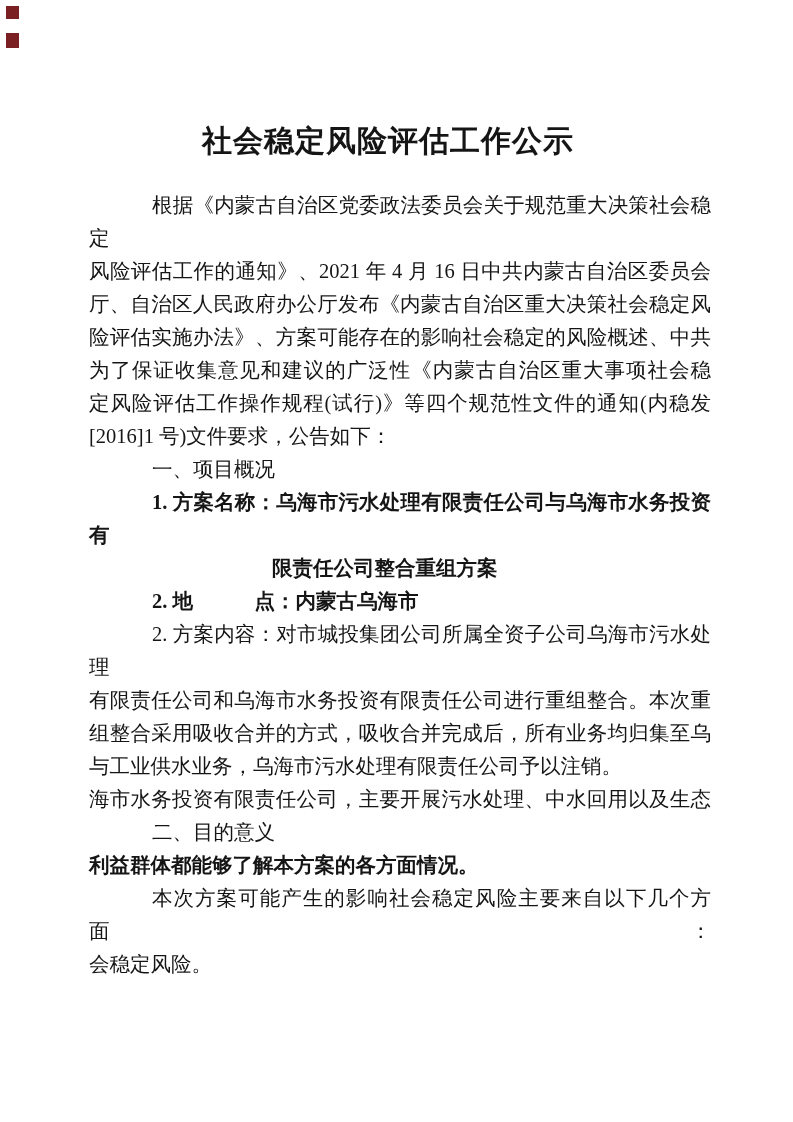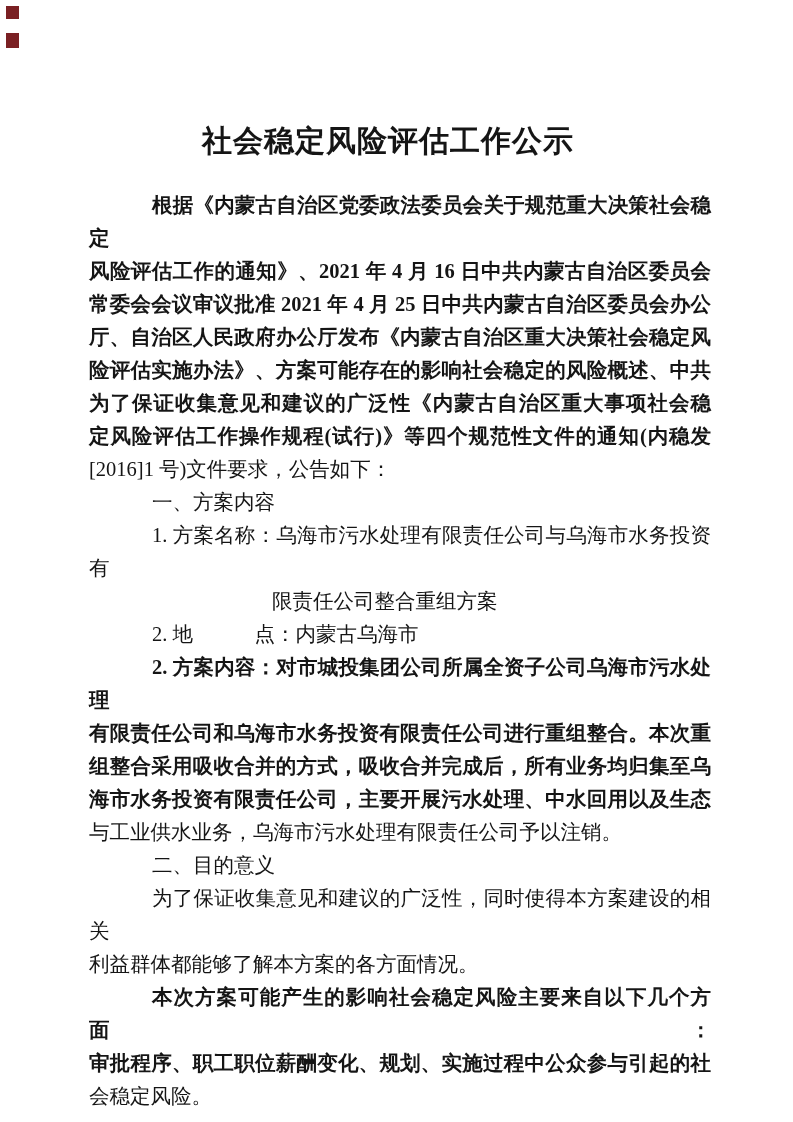--- a/index.html
+++ b/index.html
@@ -35,81 +35,78 @@
   .doc-body {
     position: absolute;
     top: 189px;
     left: 89px;
     width: 622px;
     font-size: 20.5px;
     line-height: 33px;
   }
   .ln { min-height: 33px; }
   
-  .j { text-align: justify; text-align-last: justify; font-weight: bold; }
+  .j { text-align: justify; text-align-last: justify; }
   
   .ind { text-indent: 63px; }
   
   .ind2 { padding-left: 183px; }
-  .b { font-weight: normal; }
+  .b { font-weight: bold; }
 </style>
 </head>
 <body>
 
 <div class="page">
 
   <div class="corner-mark m1"></div>
   <div class="corner-mark m2"></div>
 
   <h1 class="doc-title">社会稳定风险评估工作公示</h1>
 
   <div class="doc-body">
 
     <div>
       <div class="ln ind j">根据《内蒙古自治区党委政法委员会关于规范重大决策社会稳定</div>
       <div class="ln j">风险评估工作的通知》、2021 年 4 月 16 日中共内蒙古自治区委员会</div>
-      <div class="ln j">常委会会议审议批准 2021 年 4 月 25 日中共内蒙古自治区委员会办公</div>
       <div class="ln j">厅、自治区人民政府办公厅发布《内蒙古自治区重大决策社会稳定风</div>
       <div class="ln j">险评估实施办法》、方案可能存在的影响社会稳定的风险概述、中共</div>
       <div class="ln j">为了保证收集意见和建议的广泛性《内蒙古自治区重大事项社会稳</div>
       <div class="ln j">定风险评估工作操作规程(试行)》等四个规范性文件的通知(内稳发</div>
       <div class="ln">[2016]1 号)文件要求，公告如下：</div>
     </div>
 
     <div>
-      <div class="ln ind">一、方案内容</div>
+      <div class="ln ind">一、项目概况</div>
     </div>
 
     <div>
       <div class="ln ind j b">1. 方案名称：乌海市污水处理有限责任公司与乌海市水务投资有</div>
       <div class="ln ind2 b">限责任公司整合重组方案</div>
     </div>
 
     <div>
       <div class="ln ind b">2. 地　　　点：内蒙古乌海市</div>
     </div>
 
     <div>
       <div class="ln ind j">2. 方案内容：对市城投集团公司所属全资子公司乌海市污水处理</div>
       <div class="ln j">有限责任公司和乌海市水务投资有限责任公司进行重组整合。本次重</div>
       <div class="ln j">组整合采用吸收合并的方式，吸收合并完成后，所有业务均归集至乌</div>
+      <div class="ln">与工业供水业务，乌海市污水处理有限责任公司予以注销。</div>
       <div class="ln j">海市水务投资有限责任公司，主要开展污水处理、中水回用以及生态</div>
-      <div class="ln">与工业供水业务，乌海市污水处理有限责任公司予以注销。</div>
     </div>
 
     <div>
       <div class="ln ind">二、目的意义</div>
     </div>
 
     <div>
-      <div class="ln ind j b">为了保证收集意见和建议的广泛性，同时使得本方案建设的相关</div>
       <div class="ln b">利益群体都能够了解本方案的各方面情况。</div>
     </div>
 
 
     <div>
       <div class="ln ind j">本次方案可能产生的影响社会稳定风险主要来自以下几个方面：</div>
-      <div class="ln j">审批程序、职工职位薪酬变化、规划、实施过程中公众参与引起的社</div>
       <div class="ln">会稳定风险。</div>
     </div>
 
   </div>
 </div>
 
 </body></html>

